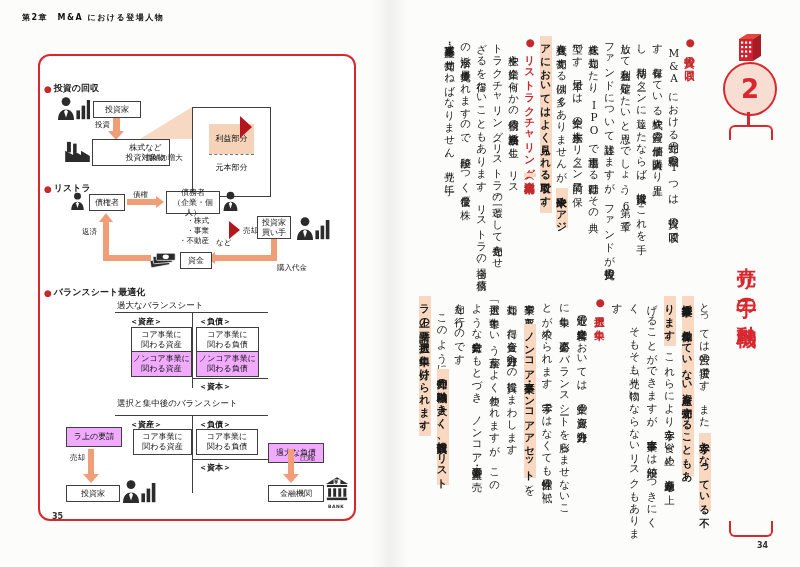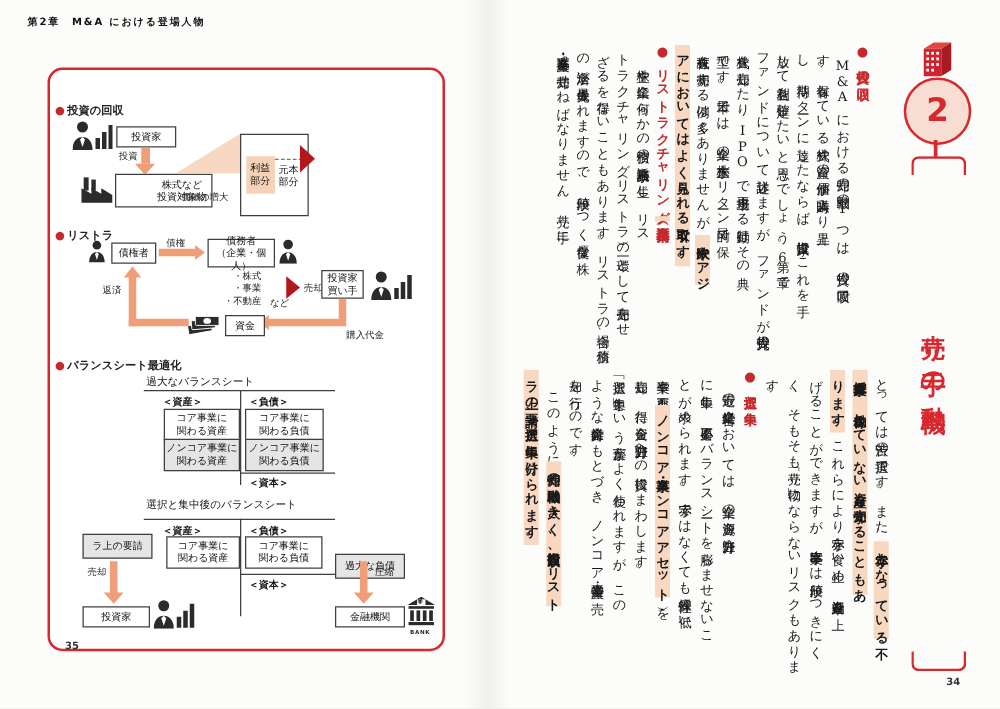--- a/index.html
+++ b/index.html
@@ -11,28 +11,28 @@
   
   .pageheader{font-size:8px;font-weight:bold;letter-spacing:1.5px;color:#111;}
   .redbox{position:absolute;left:38px;top:54px;width:314px;height:463px;
           border:2px solid #d7282f;border-radius:12px;background:#fff;}
   .dtitle{font-size:13px;font-weight:bold;color:#d7282f;letter-spacing:2px;}
   .seclabel{font-size:9px;font-weight:bold;color:#222;display:flex;gap:2px;align-items:center;}
   .seclabel .dot{color:#c42a2c;font-size:9px;}
   .dbox{position:absolute;border:1px solid #3f3f3f;background:#fff;display:flex;align-items:center;
         justify-content:center;text-align:center;font-size:8px;line-height:1.25;color:#111;}
   .pre{white-space:pre-line;}
-  .peach{background:#e5e5e5;}
+  .peach{background:#f0abfc;}
   .dlabel{position:absolute;font-size:7.5px;color:#222;line-height:1.35;}
   .bar{position:absolute;background:#f09e78;}
   .tri{position:absolute;width:0;height:0;border-style:solid;border-color:transparent;}
   .tline{position:absolute;background:#3f3f3f;}
   .bshead{position:absolute;font-size:8px;font-weight:bold;color:#111;}
   .bstitle{position:absolute;font-size:8.5px;color:#111;}
-  .split{flex-direction:row;padding:4px;}
+  .split{flex-direction:column;padding:16px;}
   .split .half{width:100%;display:flex;align-items:center;justify-content:center;}
   .split .h-top{height:30px;background:#f6d2b9;}
   .split .h-bot{height:25px;border-top:1px dashed #777;}
   
   .vband{position:absolute;writing-mode:vertical-rl;text-orientation:upright;
          font-family:"DejaVu Serif",serif;font-size:10.5px;color:#191919;letter-spacing:0.5px;}
   .band-top{line-height:16px;}
   .band-bottom{line-height:17.5px;}
   .vline{height:100%;}
   .seg-n{font-weight:normal;}

